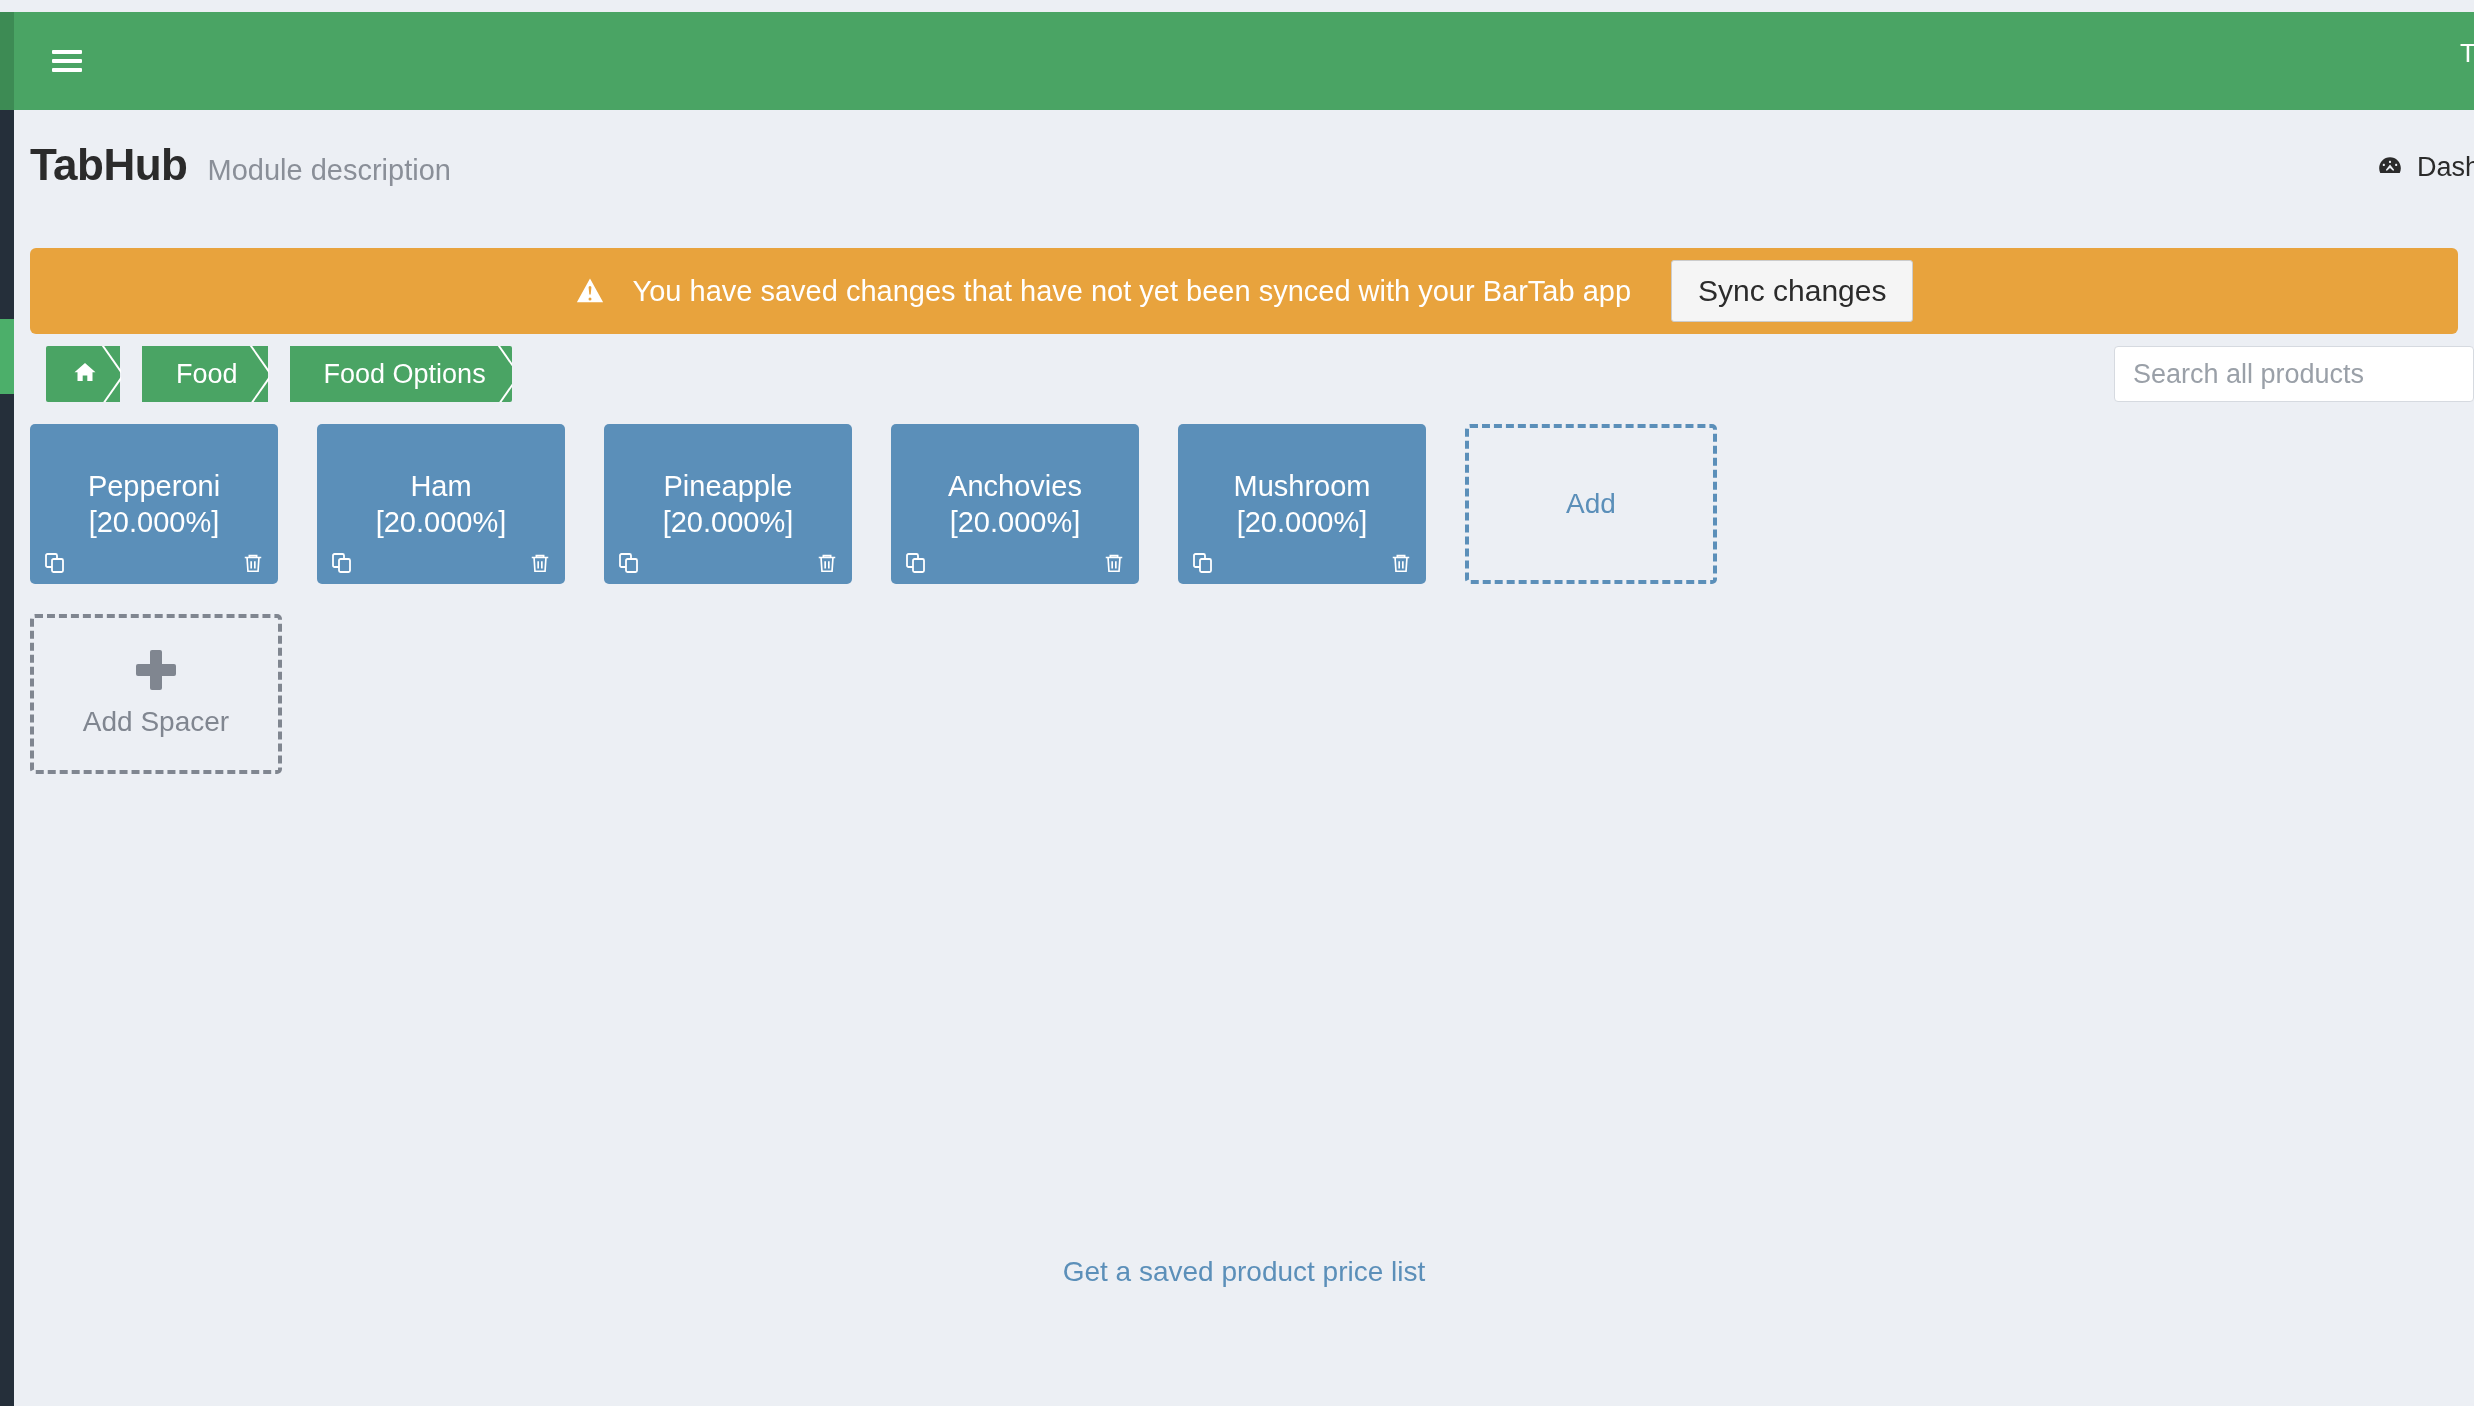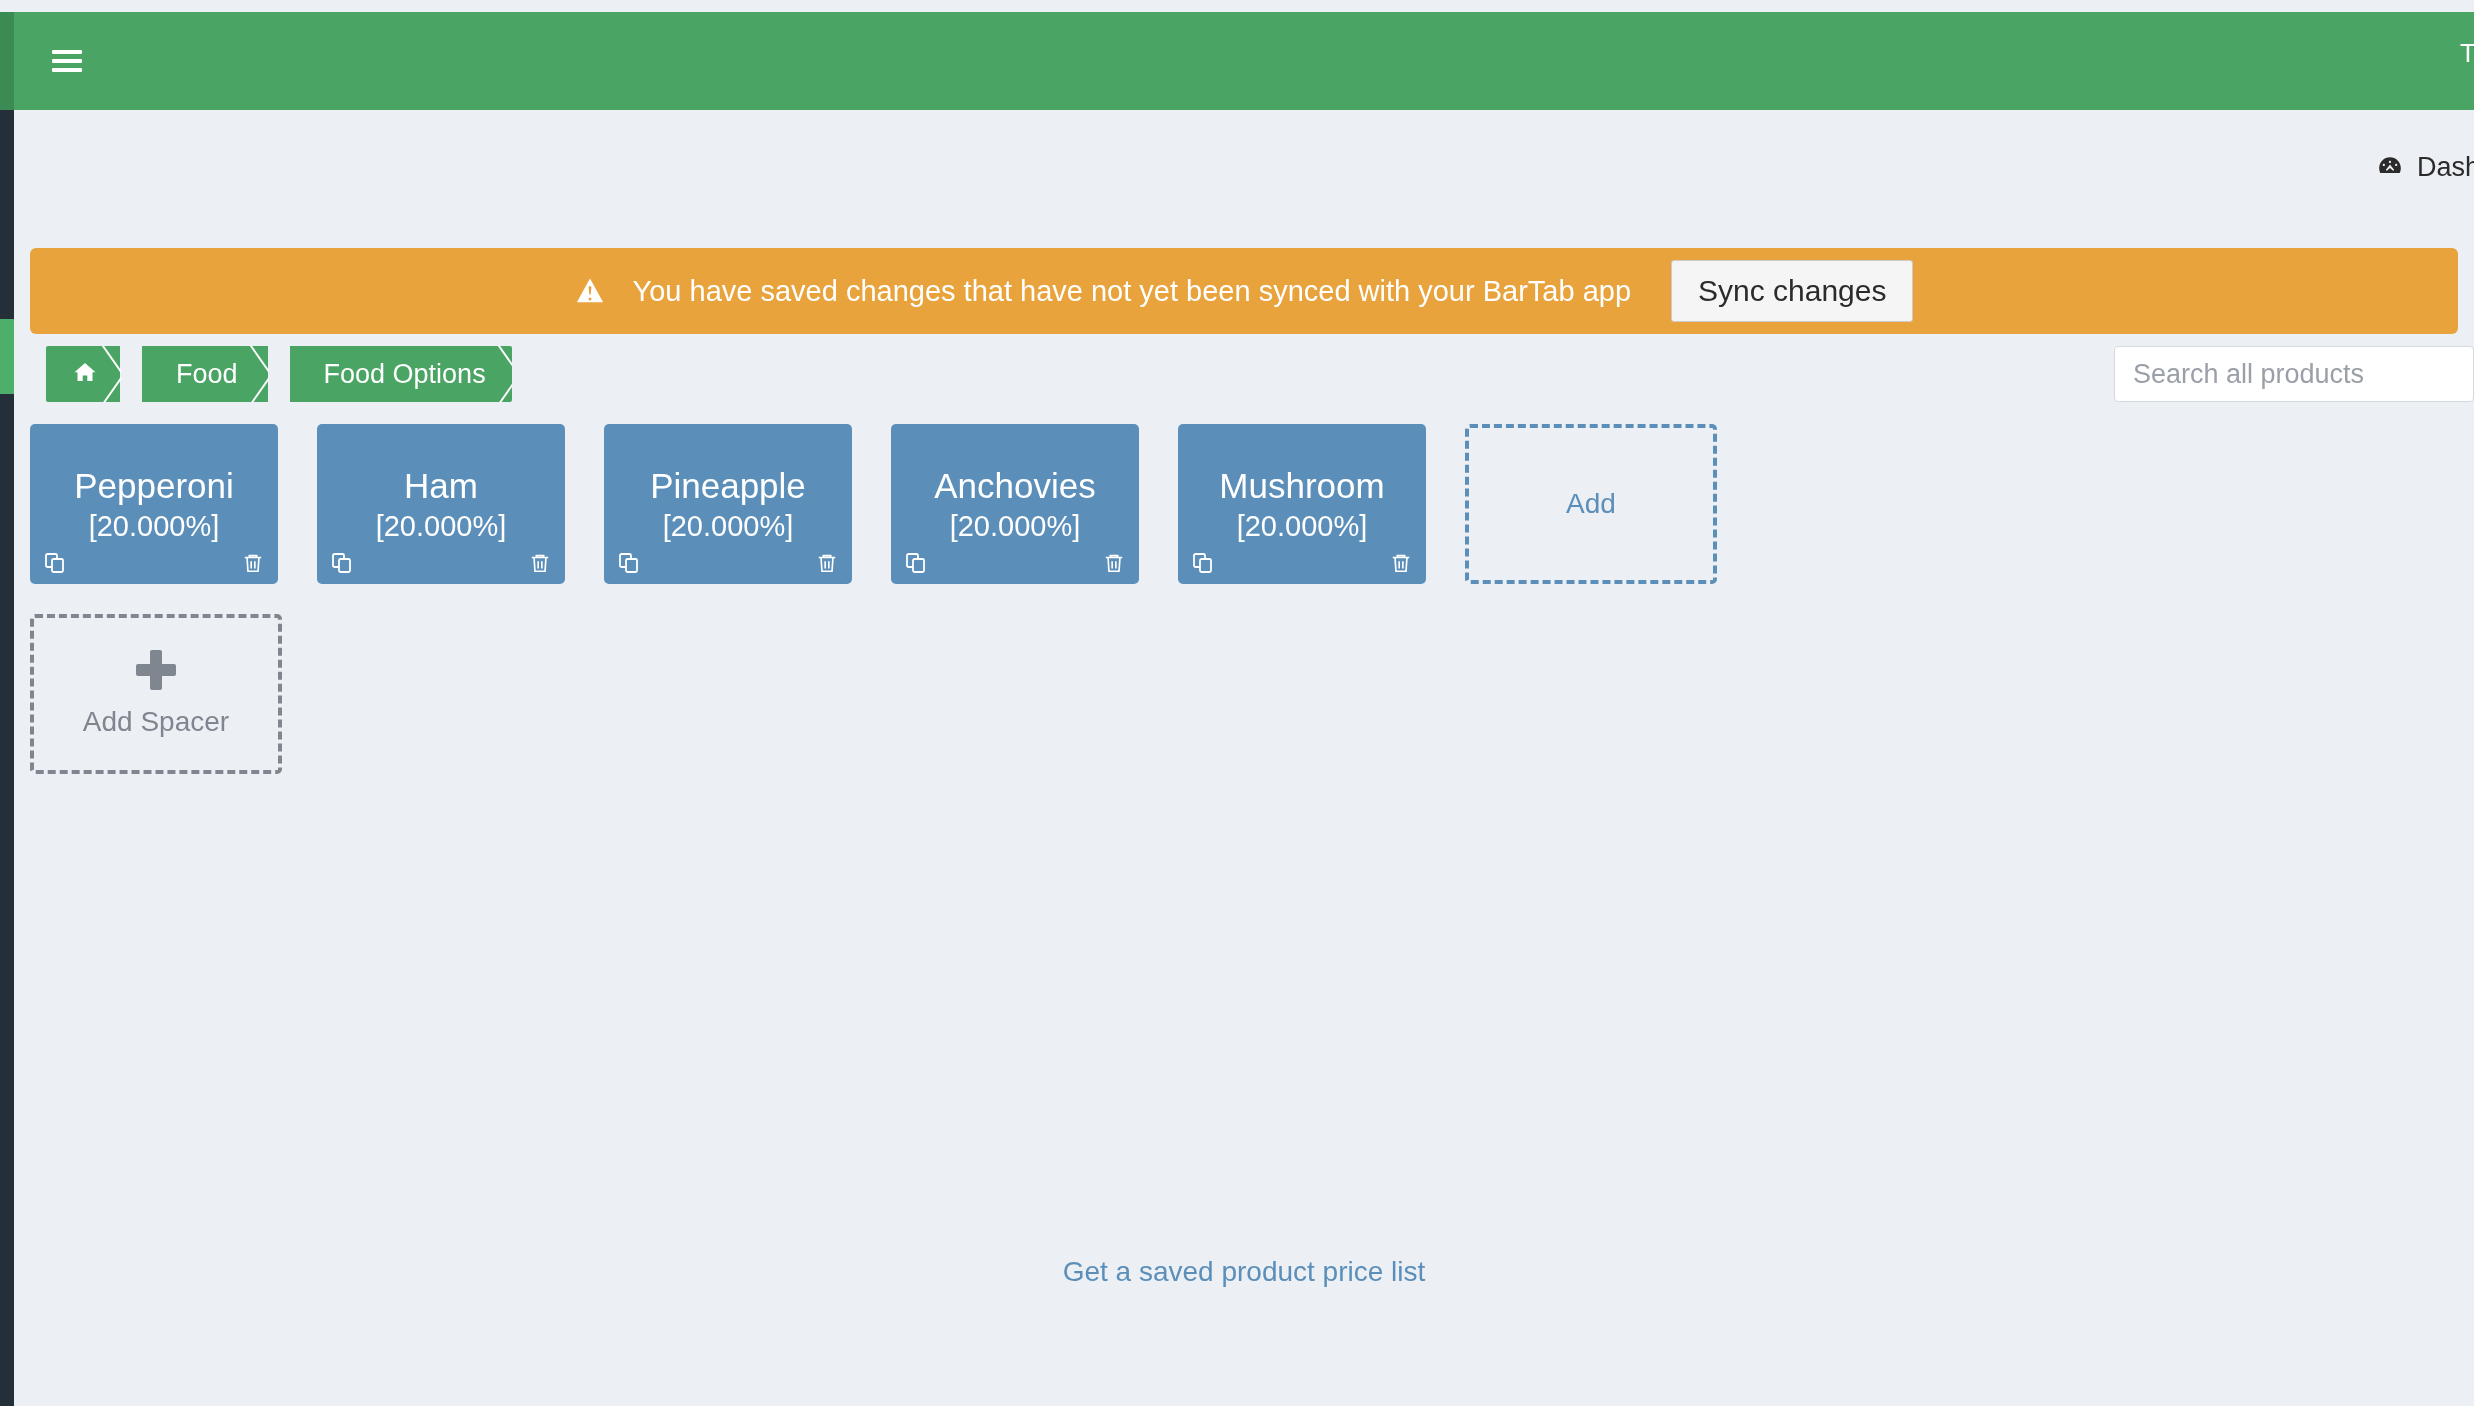--- a/index.html
+++ b/index.html
@@ -273,21 +273,21 @@
   .prod {
     background: #5b8fb9;
     color: #ffffff;
     cursor: pointer;
     display: flex;
     align-items: center;
     justify-content: center;
     flex-direction: column;
   }
   .prod-name {
-    font-size: 35px;
+    font-size: 29px;
     line-height: 1.25;
     text-align: left;
   }
   .prod-pct {
     font-size: 29px;
     line-height: 1.25;
     text-align: center;
   }
   .prod-actions {
     position: absolute;
@@ -336,20 +336,24 @@
     <div class="hamburger">
       <span></span>
       <span></span>
       <span></span>
     </div>
     <div class="topbar-right">T</div>
   </div>
 
   <div class="page">
 
+    <div class="title-row">
+      <div class="app-title">TabHub</div>
+      <div class="module-desc">Module description</div>
+    </div>
 
     <div class="title-right">
       <span class="dash-icon">
         <svg width="26" height="26" viewBox="0 0 24 24" fill="#2b2b2b">
           <path d="M12 4C6.5 4 2 8.5 2 14c0 1.6.4 3.1 1 4.4h18c.6-1.3 1-2.8 1-4.4 0-5.5-4.5-10-10-10zm0 3.2c.6 0 1 .5 1 1s-.4 1-1 1-1-.5-1-1 .4-1 1-1zM6.3 10c.6 0 1 .5 1 1s-.4 1-1 1-1-.5-1-1 .4-1 1-1zm11.4 0c.6 0 1 .5 1 1s-.4 1-1 1-1-.5-1-1 .4-1 1-1zM12 10.6l3.6 4.7c.4.6-.4 1.3-1 .8L12 13.8l-2.6 2.3c-.6.5-1.4-.2-1-.8L12 10.6z"></path>
         </svg>
       </span>
       <span>Dashb</span>
     </div>
 

